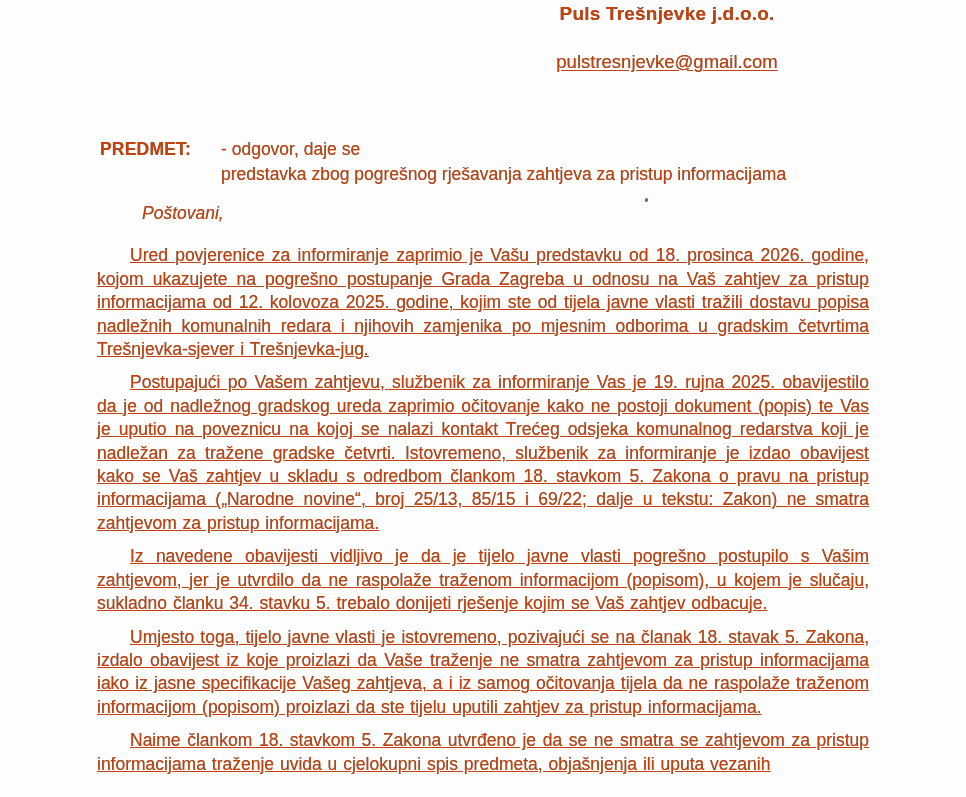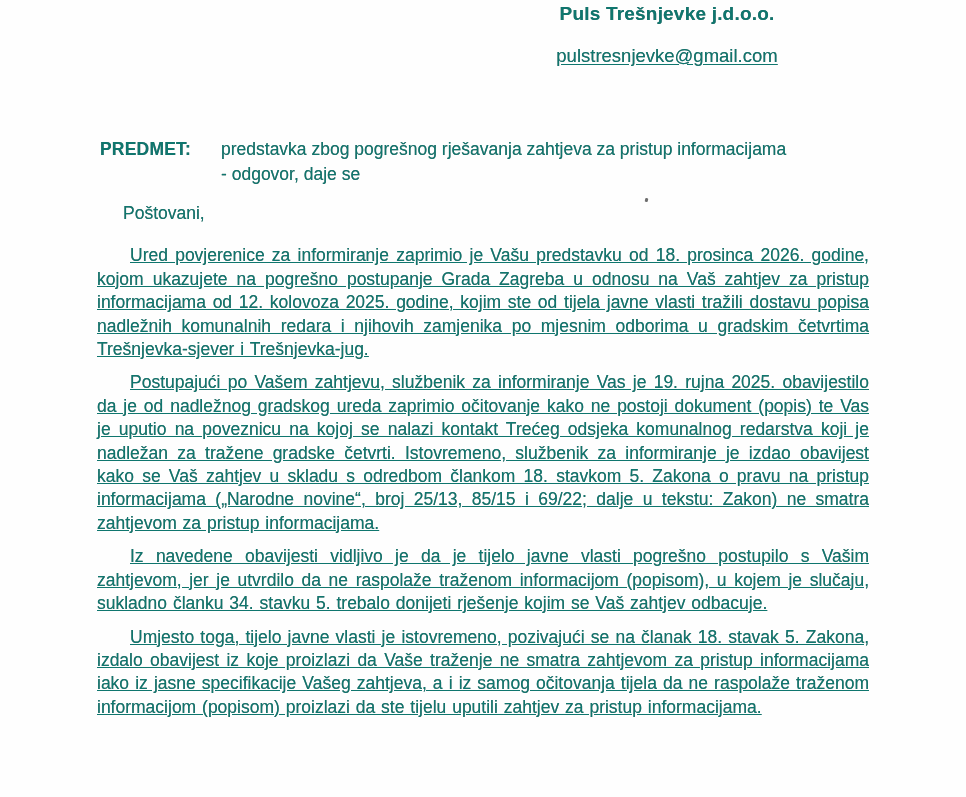--- a/index.html
+++ b/index.html
@@ -10,41 +10,41 @@
     background: #ffffff;
     font-family: "Liberation Sans", sans-serif;
   }
 
   .page {
     position: relative;
     width: 966px;
     height: 797px;
     background: #fefefe;
     overflow: hidden;
-    color: #0f766e;
+    color: #c2410c;
     
     text-shadow: 0 0 0.45px rgba(30,30,30,0.55);
   }
 
   
   .letterhead {
     position: absolute;
     top: 2px;
     left: 545px;
     width: 244px;
     text-align: center;
   }
   .org-name {
     font-size: 19px;
     font-weight: bold;
     letter-spacing: 0.2px;
     line-height: 24px;
   }
   .org-email {
-    margin-top: 19px;
+    margin-top: 25px;
     font-size: 18.5px;
     line-height: 22px;
     text-decoration: underline;
     text-underline-offset: 2px;
   }
 
   
   .subject {
     position: absolute;
     top: 137px;
@@ -65,22 +65,23 @@
   
   .body-block {
     position: absolute;
     top: 202px;
     left: 97px;
     width: 772px;
     font-size: 17.5px;
     line-height: 23.4px;
   }
   .salutation {
-    margin-left: 26px;
+    margin-left: 45px;
     margin-bottom: 19px;
+    font-style: italic;
   }
   .para {
     text-align: justify;
     text-indent: 33px;
     margin-bottom: 10px;
     word-spacing: 1px;
     text-decoration: underline;
   }
 
   
@@ -101,33 +102,34 @@
 <div class="page">
 
   <header class="letterhead">
     <div class="org-name">Puls Trešnjevke j.d.o.o.</div>
     <div class="org-email">pulstresnjevke@gmail.com</div>
   </header>
 
   <div class="subject">
     <span class="subject-label">PREDMET:</span>
     <div class="subject-text">
+      <div>- odgovor, daje se</div>
       <div>predstavka zbog pogrešnog rješavanja zahtjeva za pristup informacijama</div>
-      <div>- odgovor, daje se</div>
     </div>
   </div>
 
   <span class="artifact"></span>
 
   <div class="body-block">
     <div class="salutation">Poštovani,</div>
 
     <p class="para">Ured povjerenice za informiranje zaprimio je Vašu predstavku od 18. prosinca 2026. godine, kojom ukazujete na pogrešno postupanje Grada Zagreba u odnosu na Vaš zahtjev za pristup informacijama od 12. kolovoza 2025. godine, kojim ste od tijela javne vlasti tražili dostavu popisa nadležnih komunalnih redara i njihovih zamjenika po mjesnim odborima u gradskim četvrtima Trešnjevka-sjever i Trešnjevka-jug.</p>
 
     <p class="para">Postupajući po Vašem zahtjevu, službenik za informiranje Vas je 19. rujna 2025. obavijestilo da je od nadležnog gradskog ureda zaprimio očitovanje kako ne postoji dokument (popis) te Vas je uputio na poveznicu na kojoj se nalazi kontakt Trećeg odsjeka komunalnog redarstva koji je nadležan za tražene gradske četvrti. Istovremeno, službenik za informiranje je izdao obavijest kako se Vaš zahtjev u skladu s odredbom člankom 18. stavkom 5. Zakona o pravu na pristup informacijama („Narodne novine“, broj 25/13, 85/15 i 69/22; dalje u tekstu: Zakon) ne smatra zahtjevom za pristup informacijama.</p>
 
     <p class="para">Iz navedene obavijesti vidljivo je da je tijelo javne vlasti pogrešno postupilo s Vašim zahtjevom, jer je utvrdilo da ne raspolaže traženom informacijom (popisom), u kojem je slučaju, sukladno članku 34. stavku 5. trebalo donijeti rješenje kojim se Vaš zahtjev odbacuje.</p>
 
     <p class="para">Umjesto toga, tijelo javne vlasti je istovremeno, pozivajući se na članak 18. stavak 5. Zakona, izdalo obavijest iz koje proizlazi da Vaše traženje ne smatra zahtjevom za pristup informacijama iako iz jasne specifikacije Vašeg zahtjeva, a i iz samog očitovanja tijela da ne raspolaže traženom informacijom (popisom) proizlazi da ste tijelu uputili zahtjev za pristup informacijama.</p>
 
+    <p class="para">Naime člankom 18. stavkom 5. Zakona utvrđeno je da se ne smatra se zahtjevom za pristup informacijama traženje uvida u cjelokupni spis predmeta, objašnjenja ili uputa vezanih</p>
   </div>
 
 </div>
 
 </body></html>

